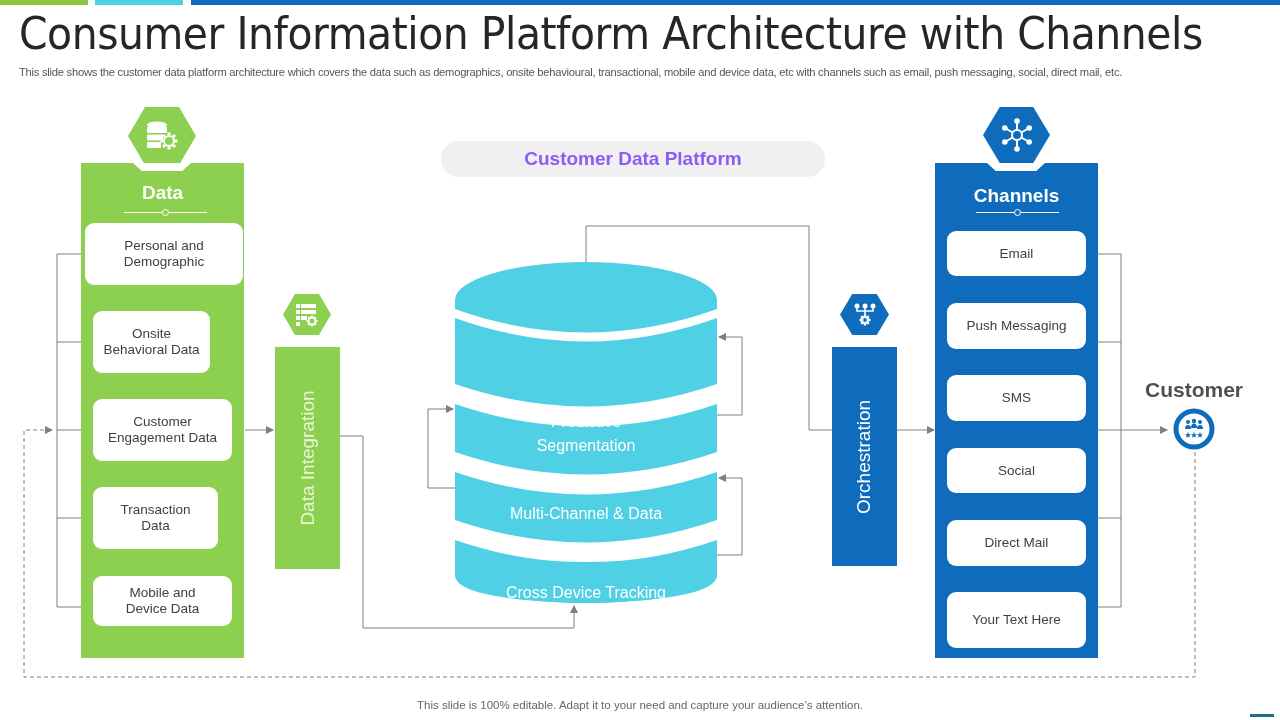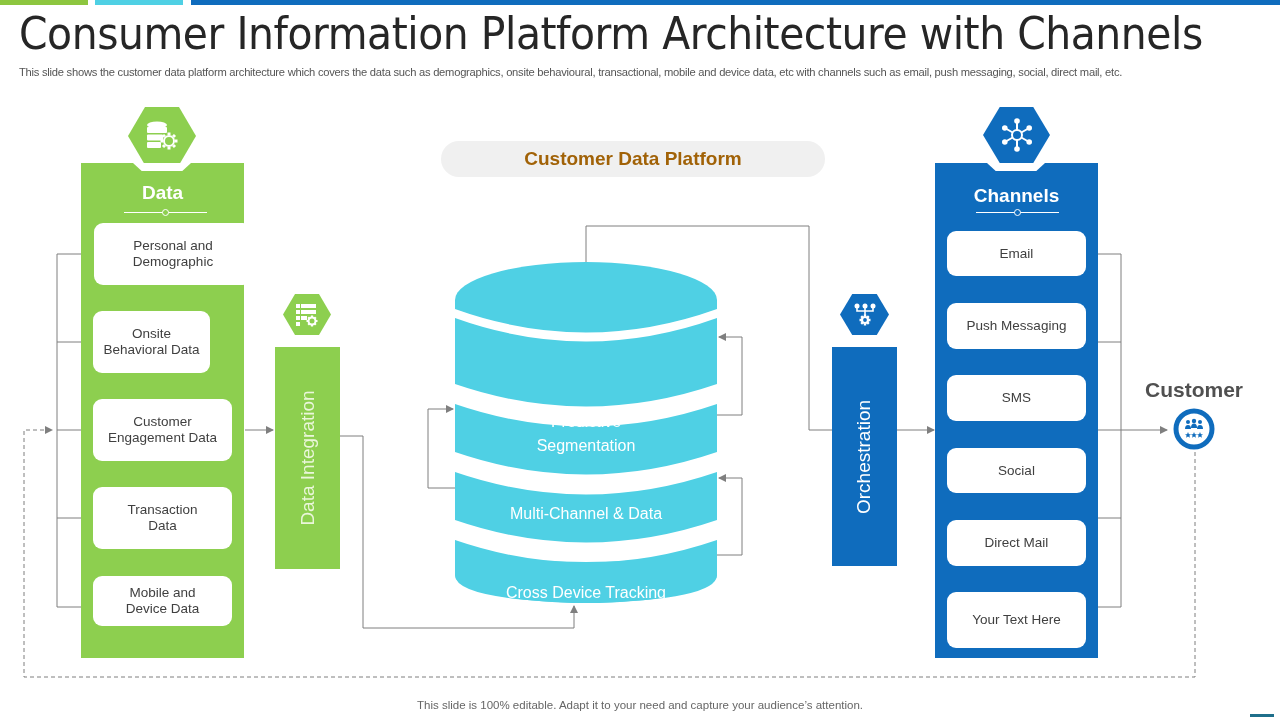--- a/index.html
+++ b/index.html
@@ -24,21 +24,21 @@
   .notch { position: absolute; width: 58px; height: 8px; background: #fff; clip-path: polygon(0 0, 100% 0, 85% 100%, 15% 100%); }
   .panel-title { position: absolute; width: 100%; text-align: center; color: #fff; font-weight: bold; font-size: 19px; }
   .panel-rule { position: absolute; height: 1px; background: #fff; }
   .panel-rule .dot { position: absolute; left: 50%; top: -3px; width: 5px; height: 5px; margin-left: -3.5px; border: 1px solid #fff; border-radius: 50%; background: inherit; }
   .card { position: absolute; background: #fff; border-radius: 9px; display: flex; align-items: center; justify-content: center; text-align: center; font-size: 13.5px; color: #404040; line-height: 16px; white-space: pre-line; }
 
   .vbar { position: absolute; display:flex; align-items:center; justify-content:center; }
   .vbar span { transform: rotate(-90deg); color: #fff; font-size: 19px; white-space: nowrap; }
   .vbar.green span { color: #eaf6da; }
 
-  .pill { position: absolute; left: 441px; top: 141px; width: 384px; height: 36px; border-radius: 18px; background: #f0f0f0; display:flex; align-items:center; justify-content:center; font-weight: bold; font-size: 19px; color: #a16207; }
+  .pill { position: absolute; left: 441px; top: 141px; width: 384px; height: 36px; border-radius: 18px; background: #f0f0f0; display:flex; align-items:center; justify-content:center; font-weight: bold; font-size: 19px; color: #8b5cf6; }
 
   .cyl-label { position: absolute; width: 262px; left: 455px; text-align: center; color: #fff; font-size: 16px; }
 
   .customer-label { position: absolute; left: 1133px; top: 378px; width: 122px; text-align: center; font-weight: bold; font-size: 21px; color: #505050; }
   .customer-icon { position: absolute; left: 1173px; top: 408px; width: 42px; height: 42px; }
 </style>
 </head>
 <body>
 
 <div class="topbar tb1"></div>
@@ -98,27 +98,27 @@
       <path d="M25 14.5 V17 M25 29 V31.5 M16.5 23 H19 M31 23 H33.5 M19 17 L20.8 18.8 M29.2 27.2 L31 29 M31 17 L29.2 18.8 M20.8 27.2 L19 29"></path>
     </g>
   </svg>
 </div>
 <div class="panel panel-green" style="left:81px; top:163px; width:163px; height:495px;">
   <div class="notch" style="left:52px; top:0;"></div>
   <div class="panel-title" style="top:19px;">Data</div>
   <div class="panel-rule" style="left:43px; width:83px; top:49px; background:#fff;">
       <div class="dot" style="background:#8dcf4f;"></div>
     </div>
-  <div class="card" style="left:13px; top:60px; width:158px; height:62px;">Personal and
+  <div class="card" style="left:4px; top:60px; width:158px; height:62px;">Personal and
 Demographic</div>
   <div class="card" style="left:12px; top:148px; width:117px; height:62px;">Onsite
 Behavioral  Data</div>
   <div class="card" style="left:12px; top:236px; width:139px; height:62px;">Customer
 Engagement  Data</div>
-  <div class="card" style="left:12px; top:324px; width:139px; height:62px;">Transaction
+  <div class="card" style="left:12px; top:324px; width:125px; height:62px;">Transaction
 Data</div>
   <div class="card" style="left:12px; top:413px; width:139px; height:50px;">Mobile  and
 Device  Data</div>
 </div>
 
 <div class="hex" style="left:283px; top:294px; width:48px; height:41px; background:#8dcf4f;">
   <svg width="26" height="26" viewBox="0 0 26 26">
     <g fill="#fff">
       <rect x="2" y="2" width="4" height="4"></rect>
         <rect x="7" y="2" width="15" height="4"></rect>

